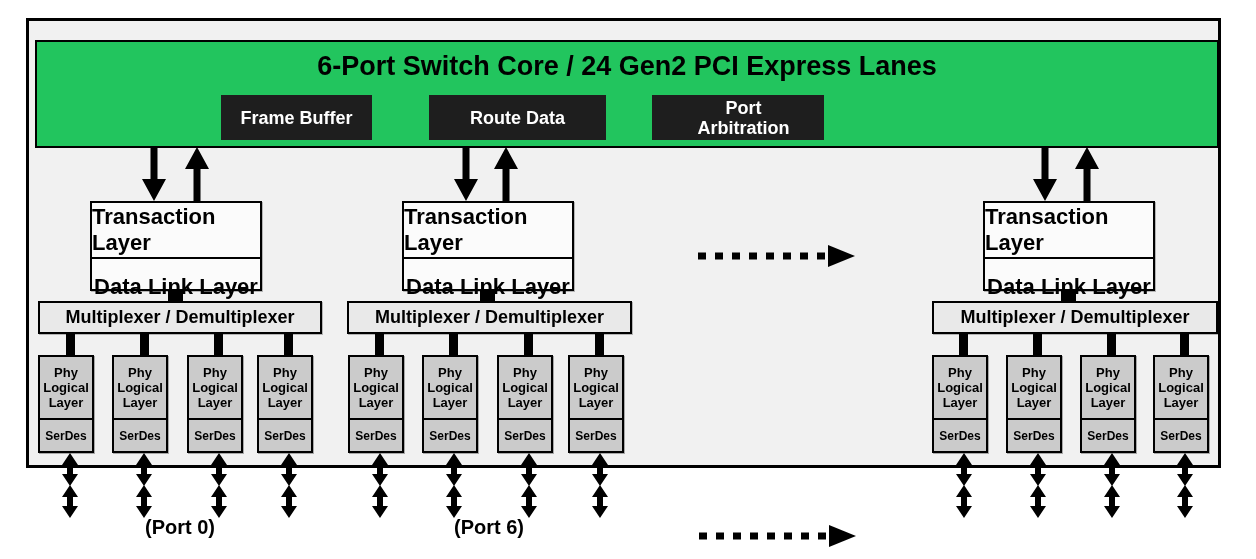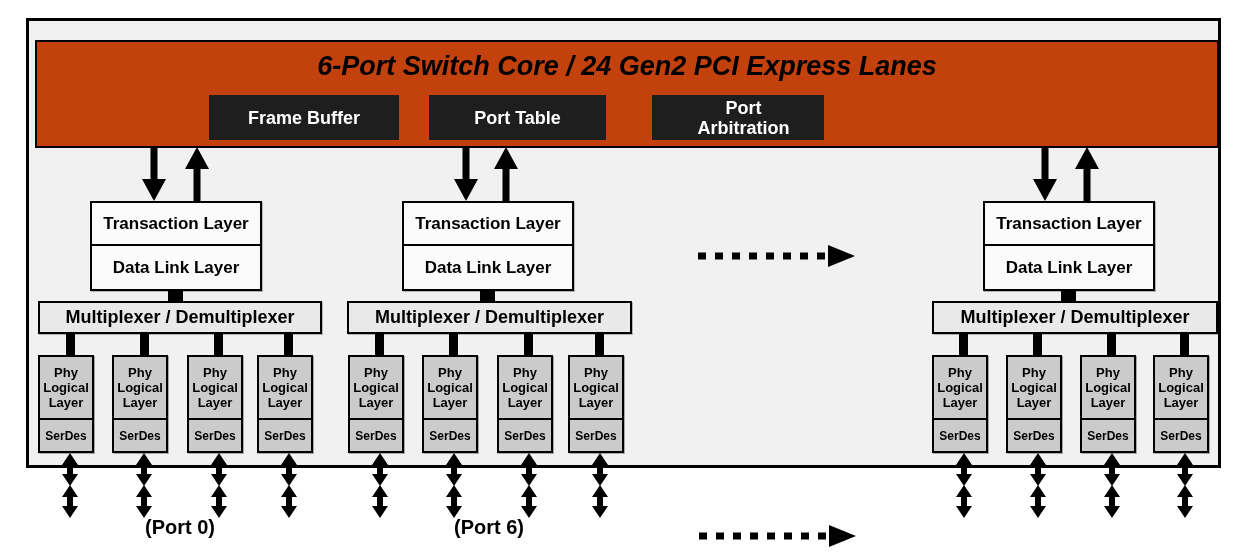--- a/index.html
+++ b/index.html
@@ -5,31 +5,31 @@
   html,body{margin:0;padding:0;background:#ffffff;}
   #canvas{
     position:relative;width:1256px;height:559px;background:#ffffff;overflow:hidden;
     font-family:"Liberation Sans","DejaVu Sans",sans-serif;font-weight:bold;color:#000;
   }
   
   .outer-box{position:absolute;left:26px;top:18px;width:1195px;height:450px;
     border:3px solid #000;background:#f1f1f1;box-sizing:border-box;z-index:0;}
   
   .banner{position:absolute;left:35px;top:40px;width:1184px;height:108px;
-    border:2px solid #000;background:#c2410c;box-sizing:border-box;z-index:1;font-style:italic;}
+    border:2px solid #000;background:#22c55e;box-sizing:border-box;z-index:1;}
   .banner-title{position:absolute;left:0;top:9px;width:100%;text-align:center;
     font-size:27px;letter-spacing:0px;white-space:pre-line;}
   .core-block{position:absolute;top:95px;height:45px;background:#1e1e1e;color:#fff;
     display:flex;align-items:center;justify-content:center;text-align:center;
     font-size:18px;line-height:20px;box-sizing:border-box;white-space:pre-line;z-index:2;}
   
   .tl-stack{position:absolute;top:201px;width:172px;height:90px;border:2px solid #000;
     background:#fbfbfb;box-sizing:border-box;z-index:2;box-shadow:1px 1px 0 rgba(0,0,0,0.25);}
-  .tl-cell{height:43px;display:flex;align-items:center;justify-content:center;
-    font-size:17px;box-sizing:border-box;}
+  .tl-cell{height:56px;display:flex;align-items:center;justify-content:center;
+    font-size:22px;box-sizing:border-box;}
   .tl-cell.top{border-bottom:2px solid #000;}
   
   .mux{position:absolute;top:301px;height:33px;border:2px solid #000;background:#e9e9e9;
     display:flex;align-items:center;justify-content:center;font-size:18px;
     box-sizing:border-box;z-index:2;box-shadow:1px 1px 0 rgba(0,0,0,0.25);}
   
   .lane{position:absolute;top:355px;width:56px;height:98px;border:2px solid #000;
     background:#cbcbcb;box-sizing:border-box;z-index:2;box-shadow:1px 1px 0 rgba(0,0,0,0.3);}
   .phy{height:63px;border-bottom:2px solid #000;display:flex;align-items:center;
     justify-content:center;text-align:center;font-size:13px;line-height:15px;
@@ -66,22 +66,22 @@
   </defs>
 </svg>
 
 <div id="canvas">
 
   <div class="outer-box"></div>
 
   <div class="banner">
     <div class="banner-title">6-Port Switch Core  /  24 Gen2 PCI Express Lanes</div>
   </div>
-  <div class="core-block" style="left:209px;width:190px;">Frame Buffer</div>
-  <div class="core-block" style="left:429px;width:177px;">Port Table</div>
+  <div class="core-block" style="left:221px;width:151px;">Frame Buffer</div>
+  <div class="core-block" style="left:429px;width:177px;">Route Data</div>
   <div class="core-block" style="left:652px;width:172px;padding-left:11px;">Port
 Arbitration</div>
 
   <svg class="arr v-banner" style="left:142px;">
       <use href="#sym-down"></use>
     </svg>
   <svg class="arr v-banner" style="left:185px;">
       <use href="#sym-up"></use>
     </svg>
   <div class="tl-stack" style="left:90px;">

